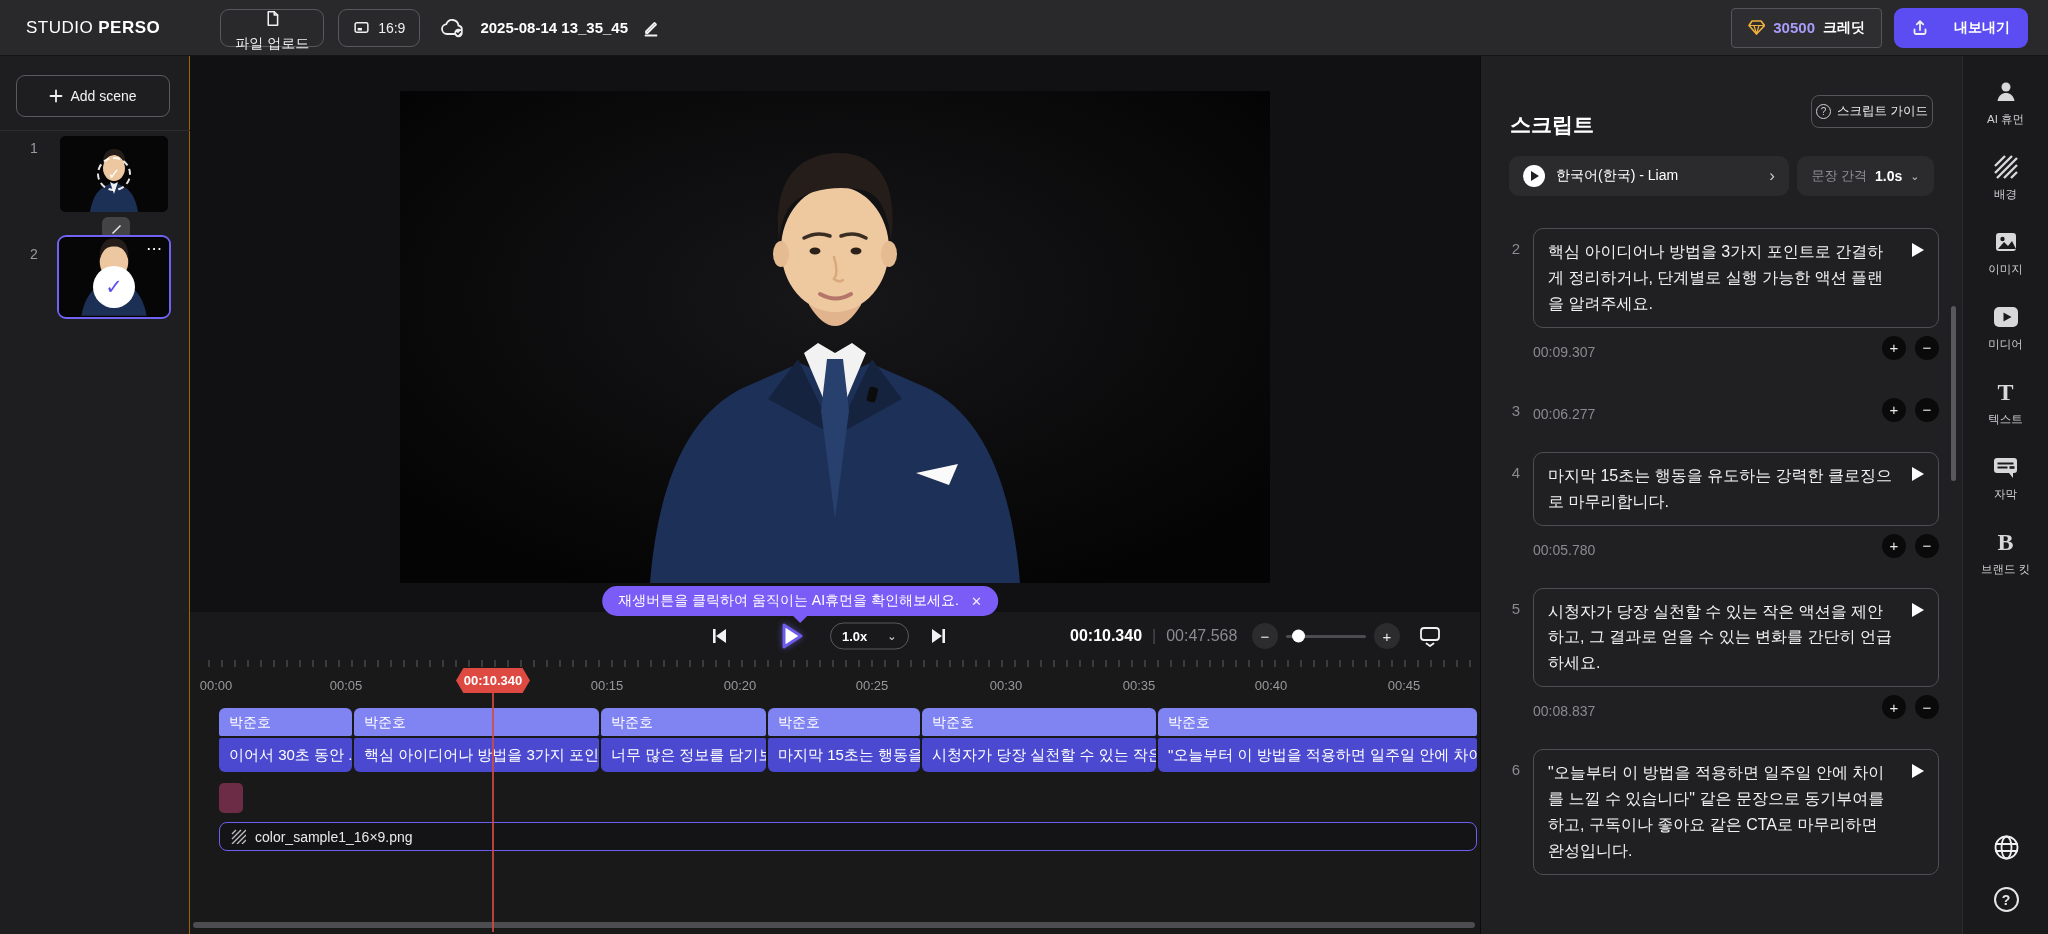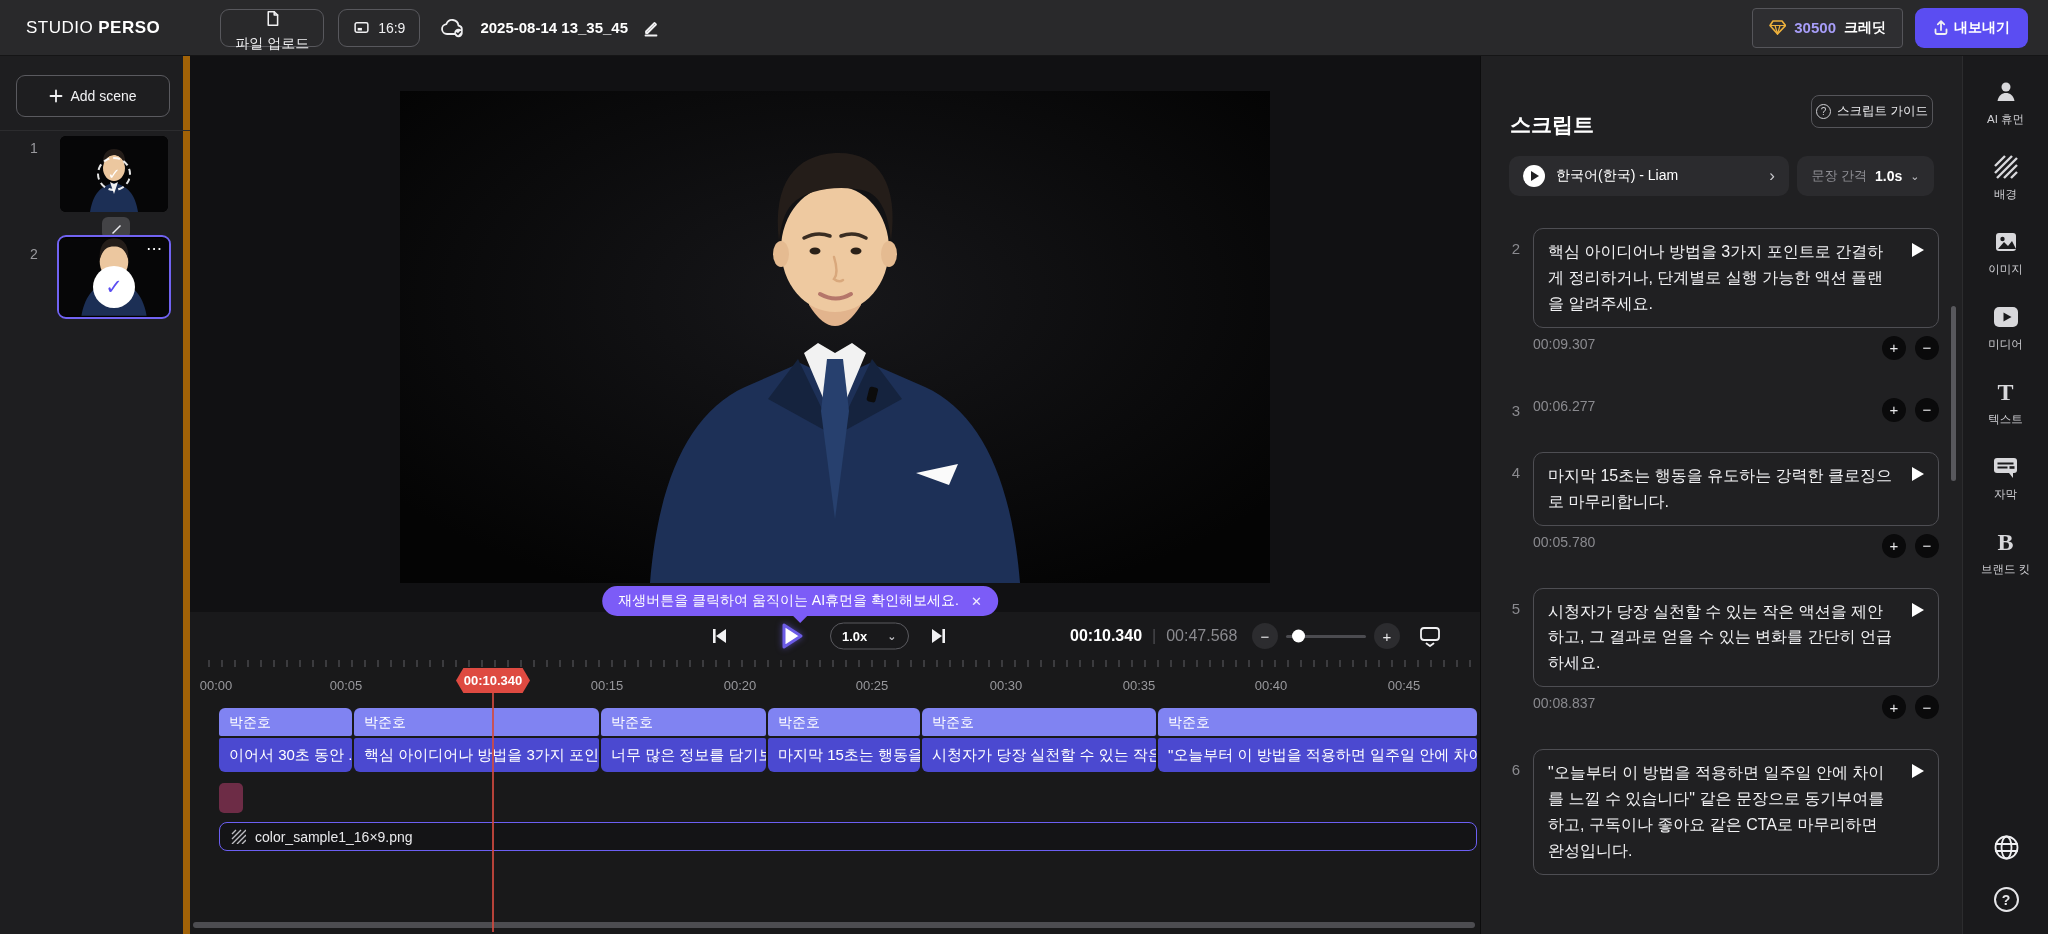--- a/index.html
+++ b/index.html
@@ -20,27 +20,27 @@
   .tb-ic{width:17px;height:17px;flex:0 0 auto;}
   #cloud-wrap{margin-left:20px;display:flex;align-items:center;}
   #proj-title{margin-left:14px;font-size:15px;font-weight:700;color:#fff;white-space:nowrap;}
   #title-edit{margin-left:14px;cursor:pointer;display:flex;}
   #tb-right{margin-left:auto;display:flex;align-items:center;margin-right:20px;gap:12px;}
   #credits-btn{display:flex;align-items:center;gap:8px;height:40px;padding:0 16px;
                background:#2e2e31;border:1px solid #55555a;border-radius:4px;cursor:pointer;
                font-family:inherit;}
   #credits-val{color:#a79df8;font-weight:800;font-size:15px;}
   #credits-lbl{color:#fff;font-weight:700;font-size:14px;}
-  #export-btn{display:flex;align-items:center;gap:5px;height:40px;padding:0 18px;
+  #export-btn{display:flex;align-items:center;gap:26px;height:40px;padding:0 18px;
               background:#5b4df2;border:none;border-radius:9px;color:#fff;font-weight:700;
               font-size:14px;font-family:inherit;cursor:pointer;}
 
   
   #scenes{position:absolute;left:0;top:56px;width:190px;height:878px;background:#1e1e20;
-          border-right:7px solid #a16207;z-index:10;}
+          border-right:1px solid #a16207;z-index:10;}
   #add-scene{position:absolute;left:16px;top:19px;width:154px;height:42px;
              border:1px solid #5a5a5f;border-radius:9px;background:transparent;color:#f2f2f4;
              font-size:14px;font-family:inherit;display:flex;align-items:center;justify-content:center;
              gap:7px;cursor:pointer;}
   #scene-divider{position:absolute;left:0;top:74px;width:190px;height:1px;background:#2c2c2e;}
   .scene-num{position:absolute;left:30px;font-size:14px;color:#9a9a9e;}
   .thumb{position:absolute;left:60px;width:108px;height:76px;background:#000;border-radius:6px;
          overflow:hidden;cursor:pointer;}
   #thumb2{left:57px;width:114px;height:84px;border:2.5px solid #7163f2;border-radius:9px;}
   .thumb svg.person{position:absolute;left:0;top:0;width:100%;height:100%;}
@@ -131,21 +131,21 @@
            font-family:inherit;cursor:pointer;}
   #gap-lbl{color:#8f8f95;font-size:13px;} #gap-val{color:#fff;font-size:14px;font-weight:700;}
 
   #script-list{position:absolute;left:18px;top:172px;width:440px;}
   .sitem{display:grid;grid-template-columns:34px 1fr;margin-bottom:30px;}
   .sitem-num{font-size:15px;color:#8a8a8f;padding-top:12px;text-align:center;}
   .sitem-box{position:relative;border:1px solid #4e4e53;border-radius:10px;padding:10px 42px 10px 14px;
              min-height:62px;cursor:text;}
   .sitem-text{font-size:16px;line-height:1.62;color:#f2f2f4;}
   .sitem-play{position:absolute;right:13px;top:13px;cursor:pointer;}
-  .sitem-foot{grid-column:2;display:flex;align-items:flex-start;margin-top:8px;}
+  .sitem-foot{grid-column:2;display:flex;align-items:flex-end;margin-top:8px;}
   .sitem-dur{font-size:14px;color:#8a8a8f;}
   .sitem-btns{margin-left:auto;display:flex;gap:9px;}
   .pm-btn{width:24px;height:24px;border-radius:50%;background:#0a0a0b;color:#e9e9eb;border:none;
           font-size:15px;line-height:1;display:flex;align-items:center;justify-content:center;
           cursor:pointer;font-family:inherit;}
   #sp-scrollbar{position:absolute;right:6px;top:250px;width:5px;height:175px;background:#58585d;
                 border-radius:3px;cursor:pointer;}
 
   
   #rail{position:absolute;left:1962px;top:56px;width:86px;height:878px;background:#1a1a1c;

